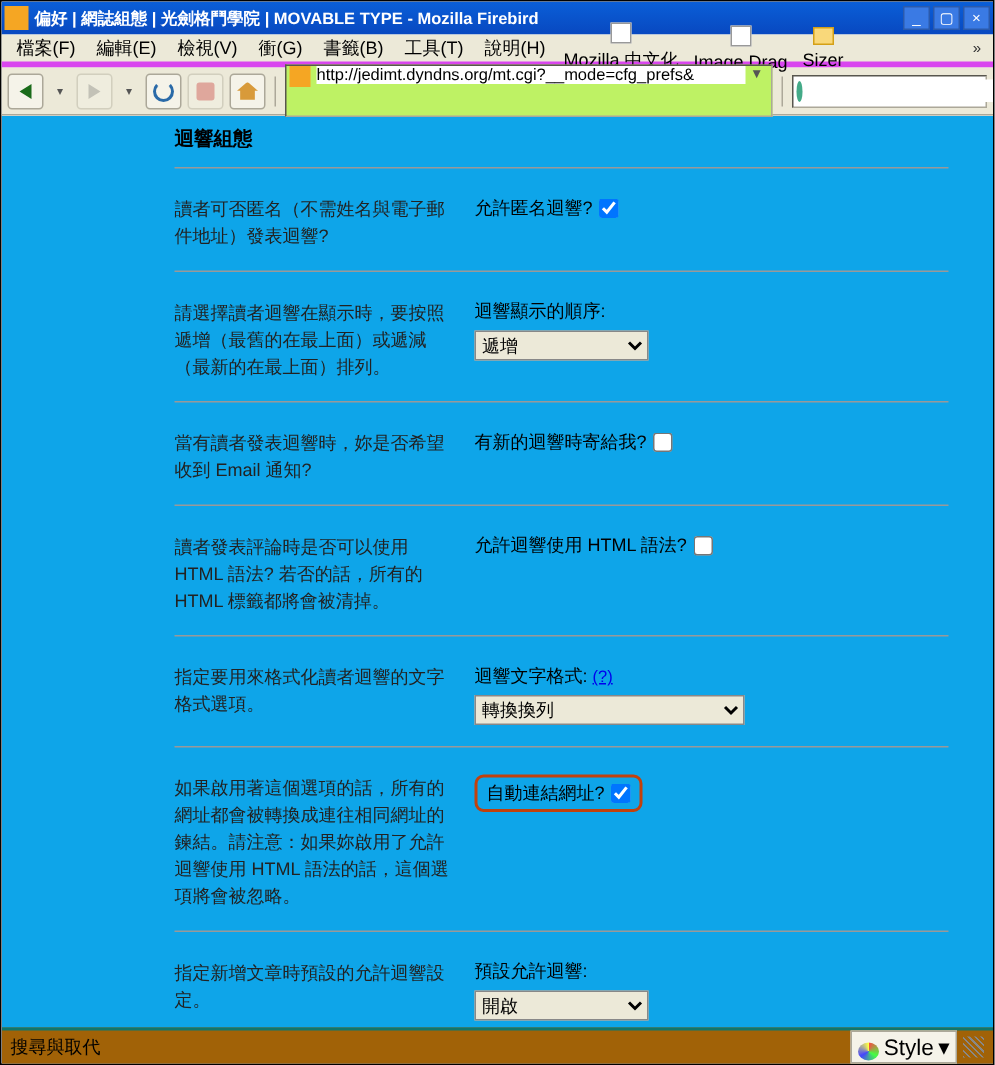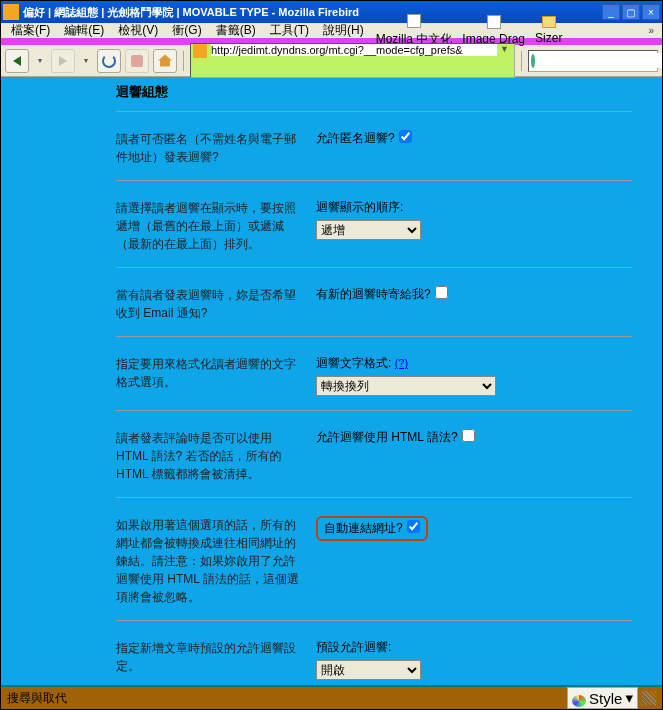--- a/index.html
+++ b/index.html
@@ -4,21 +4,21 @@
 <style>
 * { box-sizing: border-box; margin: 0; padding: 0; }
 body { font-family: "Microsoft JhengHei", "PMingLiU", sans-serif; font-size: 12px; background: #fff; width: 663px; height: 710px; overflow: hidden; border: 1px solid #000; }
 
 .titlebar { background: linear-gradient(to bottom, #0a5fd8, #0848c0); color: #fff; height: 22px; display: flex; align-items: center; padding: 0 2px; }
 .titlebar .icon { width: 16px; height: 16px; background: #f5a623; margin-right: 4px; }
 .titlebar .title { flex: 1; font-size: 11px; font-weight: bold; }
 .winbtns { display: flex; gap: 2px; }
 .winbtn { width: 18px; height: 16px; background: #3a7ae4; border: 1px solid #2a5aad; color: #fff; font-size: 10px; display: flex; align-items: center; justify-content: center; cursor: pointer; }
 
-.menubar { background: #ece9d8; height: 22px; display: flex; align-items: center; padding: 0 4px; gap: 2px; border-bottom: 7px solid #d946ef; }
+.menubar { background: #ece9d8; height: 22px; display: flex; align-items: center; padding: 0 4px; gap: 2px; border-bottom: 4px solid #d946ef; }
 .menubar .menu-item { padding: 2px 6px; font-size: 12px; cursor: pointer; white-space: nowrap; }
 .bookmark-item { display: flex; align-items: center; gap: 3px; padding: 2px 4px; cursor: pointer; flex-direction: column; }
 .bookmark-icon { width: 14px; height: 14px; background: #fff; border: 1px solid #999; }
 .bookmark-folder { width: 14px; height: 12px; background: #f9d87a; border: 1px solid #d4a017; }
 .menubar .chev { margin-left: auto; font-size: 10px; color: #333; padding: 0 4px; }
 
 .toolbar { background: #ece9d8; height: 32px; display: flex; align-items: center; padding: 0 4px; gap: 4px; border-bottom: 1px solid #aca899; }
 .tbtn { width: 24px; height: 24px; border: 1px solid #aca899; border-radius: 3px; background: #f5f3e9; display: flex; align-items: center; justify-content: center; cursor: pointer; }
 .tbtn-disabled { opacity: 0.4; }
 .arrow-left { width: 0; height: 0; border-top: 5px solid transparent; border-bottom: 5px solid transparent; border-right: 8px solid #1a6b1a; }
@@ -38,23 +38,23 @@
 
 .content { height: 608px; overflow: auto; background: #0ea5e9; display: flex; }
 .content-left { width: 115px; }
 .content-main { flex: 1; padding-right: 30px; }
 
 .section-title { font-size: 13px; font-weight: bold; padding: 6px 0 10px; border-bottom: 1px solid #999; }
 
 .form-row { display: flex; padding: 18px 0 14px; border-bottom: 1px solid #999; }
 .form-label { width: 200px; font-size: 12px; line-height: 1.5; color: #222; padding-right: 12px; }
 .form-control { flex: 1; font-size: 12px; }
-.form-control label { display: inline-flex; gap: 4px; }
+.form-control label { display: inline-flex; align-items: center; gap: 4px; }
 .form-control .ctl-label { display: block; margin-bottom: 4px; }
-.form-control select { width: 105px; font-size: 12px; height: 20px; border: 1px solid #888; background: #ece9d8; }
+.form-control select { width: 116px; font-size: 12px; height: 20px; border: 1px solid #888; background: #ece9d8; }
 .form-control input[type="checkbox"] { width: 13px; height: 13px; }
 .help-link { color: #00e; text-decoration: underline; font-size: 11px; cursor: pointer; }
 
 .highlight { border: 2px solid #c2410c; border-radius: 6px; padding: 2px 6px; display: inline-flex; align-items: center; gap: 6px; }
 
 .statusbar { background: #a16207; border-top: 2px solid #0f766e; height: 24px; display: flex; align-items: center; padding: 0 6px; font-size: 12px; }
 .statusbar .status-text { flex: 1; }
 .style-btn { border: 1px solid #aca899; background: #f5f3e9; padding: 1px 4px; display: flex; align-items: flex-end; gap: 3px; cursor: pointer; font-size: 15px; }
 .palette { width: 14px; height: 12px; background: conic-gradient(#f44,#4f4,#44f,#ff4); border-radius: 50%; }
 .grip { width: 14px; height: 14px; background: repeating-linear-gradient(45deg,#888 0 1px,transparent 1px 3px); margin-left: 4px; }
@@ -155,43 +155,43 @@
       <div class="form-label">當有讀者發表迴響時，妳是否希望收到 Email 通知?</div>
       <div class="form-control">
         <label>
           <span>有新的迴響時寄給我?</span>
           <input type="checkbox" style="">
         </label>
       </div>
     </div>
 
     <div class="form-row">
+      <div class="form-label">讀者發表評論時是否可以使用 HTML 語法? 若否的話，所有的 HTML 標籤都將會被清掉。</div>
+      <div class="form-control">
+        <label>
+          <span>允許迴響使用 HTML 語法?</span>
+          <input type="checkbox" style="">
+        </label>
+      </div>
+    </div>
+
+    <div class="form-row">
       <div class="form-label">指定要用來格式化讀者迴響的文字格式選項。</div>
       <div class="form-control">
         <span class="ctl-label">
           <span>迴響文字格式:</span>
           <span class="help-link">(?)</span>
         </span>
         <select style="width:180px">
           <option>轉換換列</option>
         </select>
       </div>
     </div>
 
     <div class="form-row">
-      <div class="form-label">讀者發表評論時是否可以使用 HTML 語法? 若否的話，所有的 HTML 標籤都將會被清掉。</div>
-      <div class="form-control">
-        <label>
-          <span>允許迴響使用 HTML 語法?</span>
-          <input type="checkbox" style="">
-        </label>
-      </div>
-    </div>
-
-    <div class="form-row">
       <div class="form-label">如果啟用著這個選項的話，所有的網址都會被轉換成連往相同網址的鍊結。請注意：如果妳啟用了允許迴響使用 HTML 語法的話，這個選項將會被忽略。</div>
       <div class="form-control">
         <span class="highlight">
           <label>
             <span>自動連結網址?</span>
             <input type="checkbox" checked="" style="">
           </label>
         </span>
       </div>
     </div>

